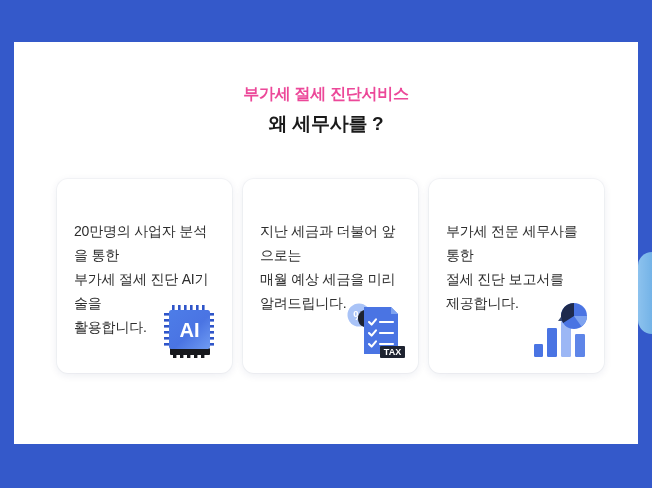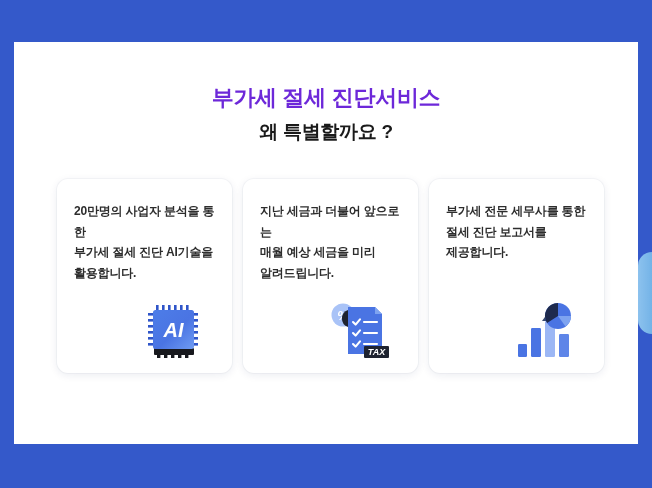--- a/index.html
+++ b/index.html
@@ -49,23 +49,23 @@
 
   
   #heading {
     position: absolute;
     left: 0;
     right: 0;
     top: 42px;
     text-align: center;
   }
   #title-main {
-    font-size: 22px;
+    font-size: 16px;
     font-weight: bold;
-    color: #6d28d9;
+    color: #ec4899;
     letter-spacing: -0.3px;
     line-height: 1.25;
   }
   #title-sub {
     margin-top: 8px;
     font-size: 19px;
     font-weight: bold;
     color: #1a1a1a;
     letter-spacing: -0.3px;
     line-height: 1.25;
@@ -86,52 +86,52 @@
     width: 175px;
     height: 194px;
     background: #ffffff;
     border-radius: 11px;
     box-shadow: 0 2px 9px rgba(26,40,90,0.085),
                 0 0 0 1px rgba(30,45,90,0.035);
     padding: 22px 17px 0 17px;
   }
 
   .card-text {
-    font-size: 12px;
-    font-weight: bold;
+    font-size: 14px;
+    font-weight: normal;
     line-height: 1.72;
     color: #2d2d2d;
     letter-spacing: -0.2px;
     white-space: pre-line;
+    margin-top: 18px;
   }
 
   .card-icon {
     position: absolute;
-    right: 28px;
+    right: 12px;
     bottom: 12px;
     width: 62px;
     height: 62px;
-    font-style: italic;
   }
 
   
   .card-icon svg { display: block; width: 100%; height: 100%; }
 </style>
 </head>
 <body>
 
 <div id="stage">
 
   <div id="edge-tab"></div>
 
   <div id="panel">
 
     <div id="heading">
       <div id="title-main">부가세 절세 진단서비스</div>
-      <div id="title-sub">왜 특별할까요 ?</div>
+      <div id="title-sub">왜 세무사를 ?</div>
     </div>
 
     <div id="cards">
 
       <div class="card">
         <div class="card-text">20만명의 사업자 분석을 통한
 부가세 절세 진단 AI기술을
 활용합니다.</div>
         <div class="card-icon">
           <svg viewBox="0 0 62 62" xmlns="http://www.w3.org/2000/svg">

